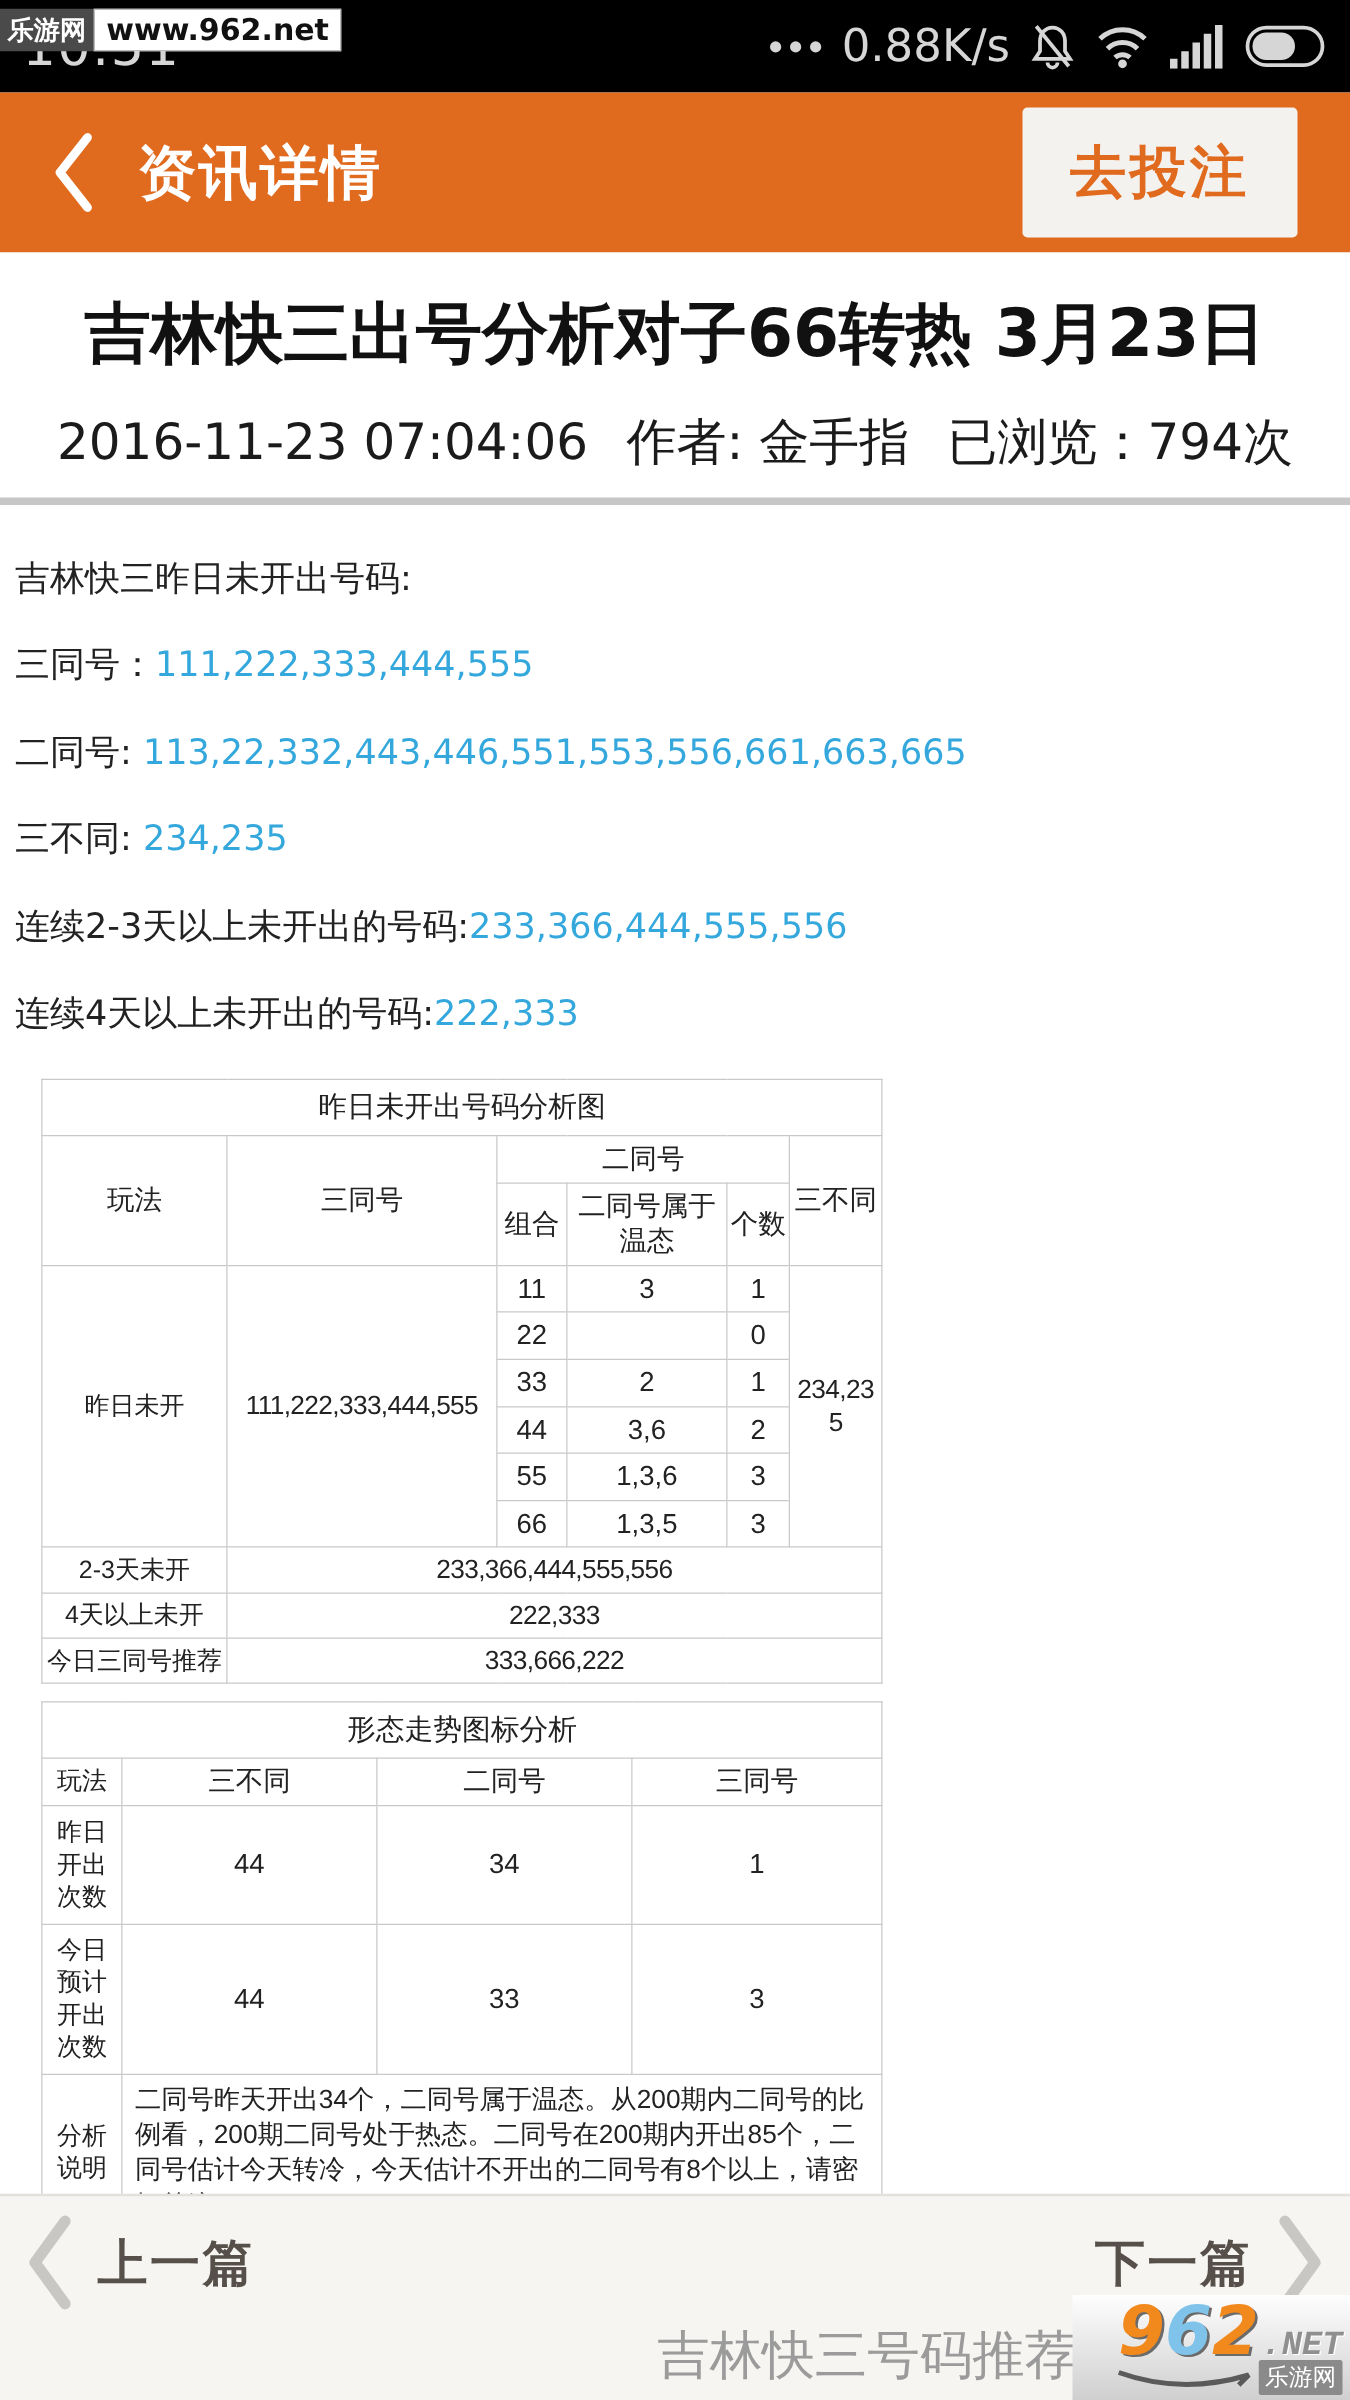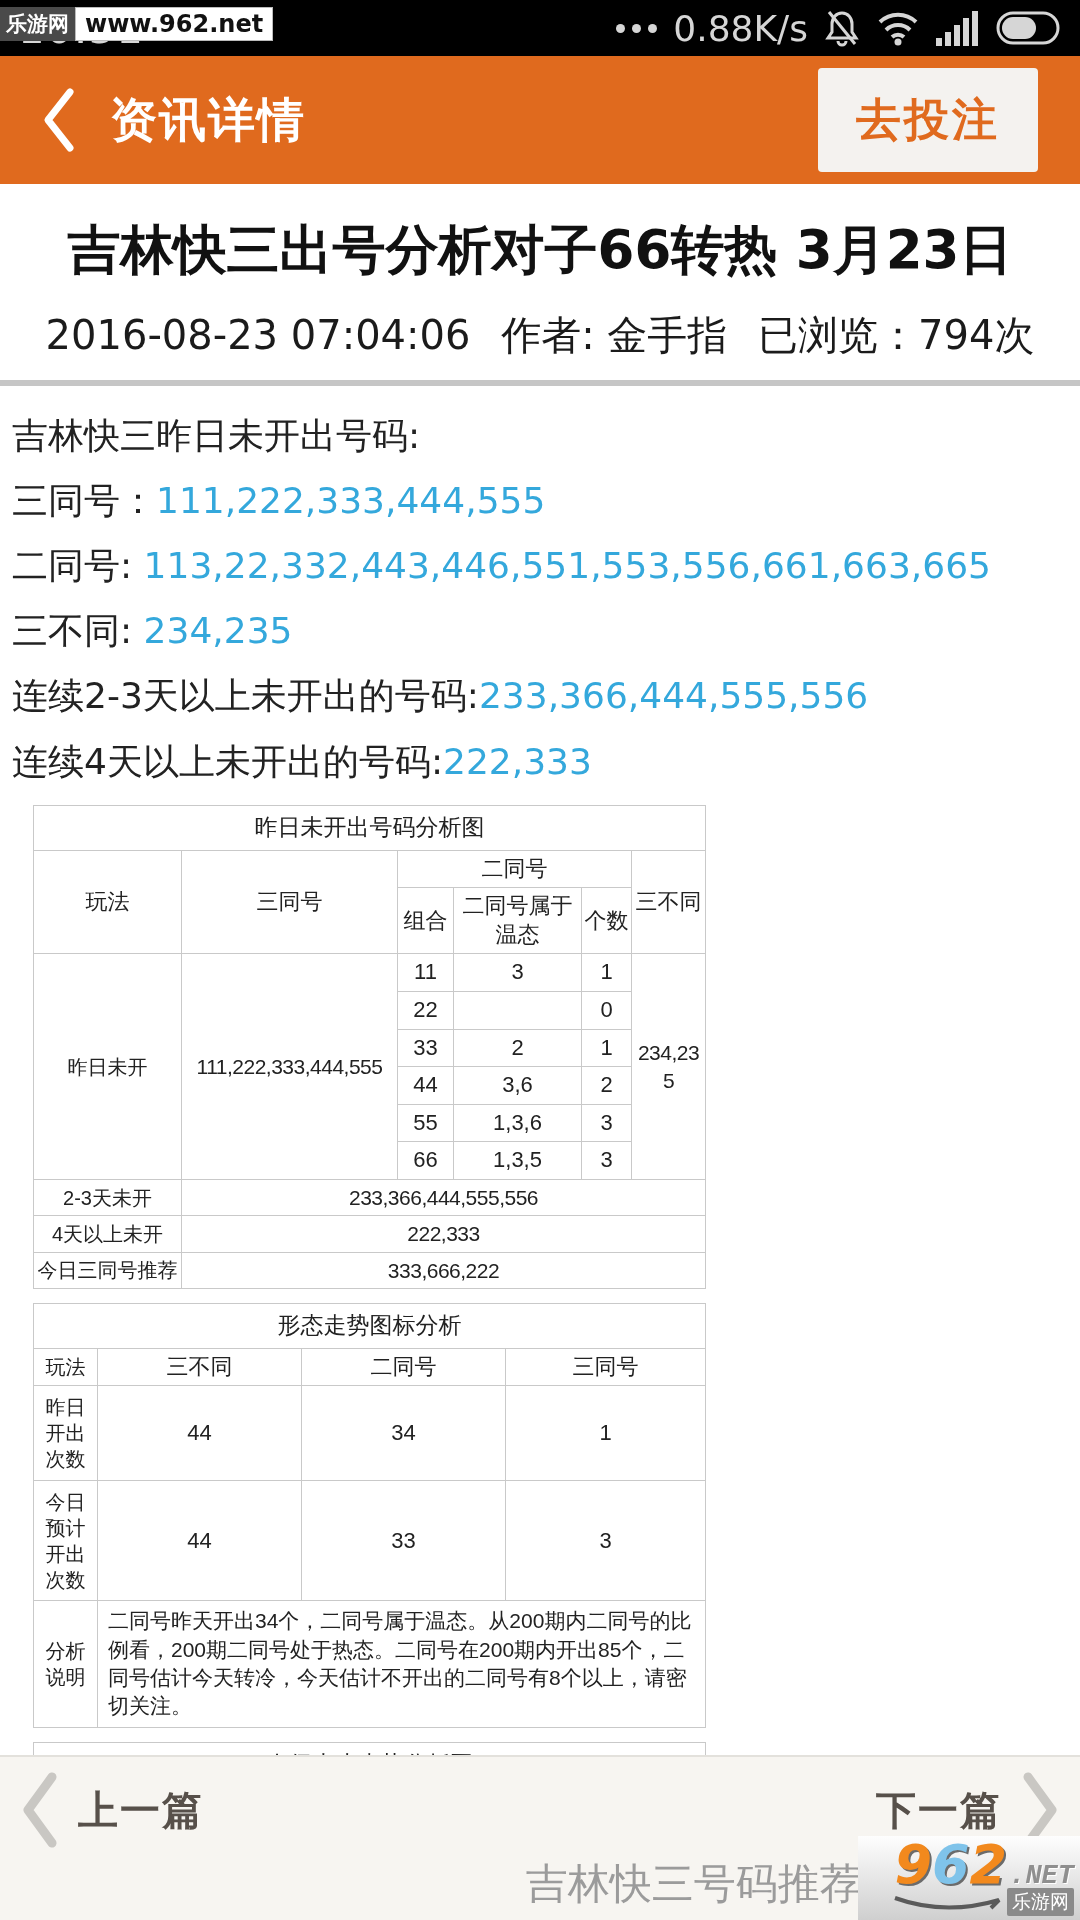--- a/index.html
+++ b/index.html
@@ -1,21 +1,21 @@
 <!DOCTYPE html>
 <html><head>
 <meta charset="utf-8">
 <style>
   html,body{margin:0;padding:0;}
   body{width:1080px;height:1920px;overflow:hidden;background:#fff;
        font-family:"DejaVu Sans","Liberation Sans",sans-serif;}
   .screen{position:relative;width:1080px;height:1920px;overflow:hidden;background:#fff;}
 
   
-  .status-bar{height:56px;background:#000;display:flex;align-items:center;
+  .status-bar{height:74px;background:#000;display:flex;align-items:center;
               padding:0 18px;box-sizing:border-box;color:#dcdcdc;}
   .sb-time{font-size:42px;color:#d6d6d6;letter-spacing:1px;line-height:57px;}
   .sb-right{margin-left:auto;display:flex;align-items:center;gap:16px;}
   .sb-dots{display:flex;gap:7px;align-items:center;}
   .sb-dots i{width:9px;height:9px;border-radius:50%;background:#d6d6d6;display:block;}
   .sb-speed{font-size:36px;color:#d6d6d6;}
   .sb-ico{display:block;}
 
   
   .watermark{position:absolute;top:7px;left:0;display:flex;align-items:stretch;
@@ -35,21 +35,21 @@
 
   
   .article-head{background:#fff;text-align:center;padding:34px 18px 17px;
                 border-bottom:6px solid #c6c6c6;}
   .article-title{font-size:53px;font-weight:bold;color:#111;margin:0;line-height:1.2;}
   .article-meta{margin-top:26px;font-size:40px;color:#1b1b1b;}
   .article-meta span{margin:0 9px;}
 
   
   .content{padding:6px 12px 0;}
-  .content p{margin:22px 0;font-size:36px;color:#222;line-height:1.2;}
+  .content p{margin:36px 0;font-size:28px;color:#222;line-height:1.2;}
   .val{color:#34A8DC;}
 
   
   table{border-collapse:collapse;table-layout:fixed;width:672px;margin:14px 0 0 21px;
         font-family:"Liberation Sans",sans-serif;color:#222;border-radius:12px;}
   td{border:1px solid #c9c9c9;text-align:center;vertical-align:middle;font-size:22px;
      padding:4px 2px;line-height:1.3;word-break:break-all;}
   .tcap{font-size:23px;padding:7px 4px;}
   .rlabel{font-size:20px;}
   .num{font-size:21px;letter-spacing:-0.5px;}
@@ -128,21 +128,21 @@
         <polyline points="28,5 6,33 28,61" fill="none" stroke="#fff" stroke-width="7" stroke-linecap="round" stroke-linejoin="round"></polyline>
       </svg>
     </button>
     <span class="hdr-title">资讯详情</span>
     <button class="bet-btn">去投注</button>
   </div>
 
   <div class="article-head">
     <h1 class="article-title">吉林快三出号分析对子66转热 3月23日</h1>
     <div class="article-meta">
-      <span>2016-08-23 07:04:06</span>
+      <span>2016-11-23 07:04:06</span>
       <span>作者: 金手指</span>
       <span>已浏览：794次</span>
     </div>
   </div>
 
   <div class="content">
 
     <p>
       <span>吉林快三昨日未开出号码:</span><span class="val"></span>
     </p>

